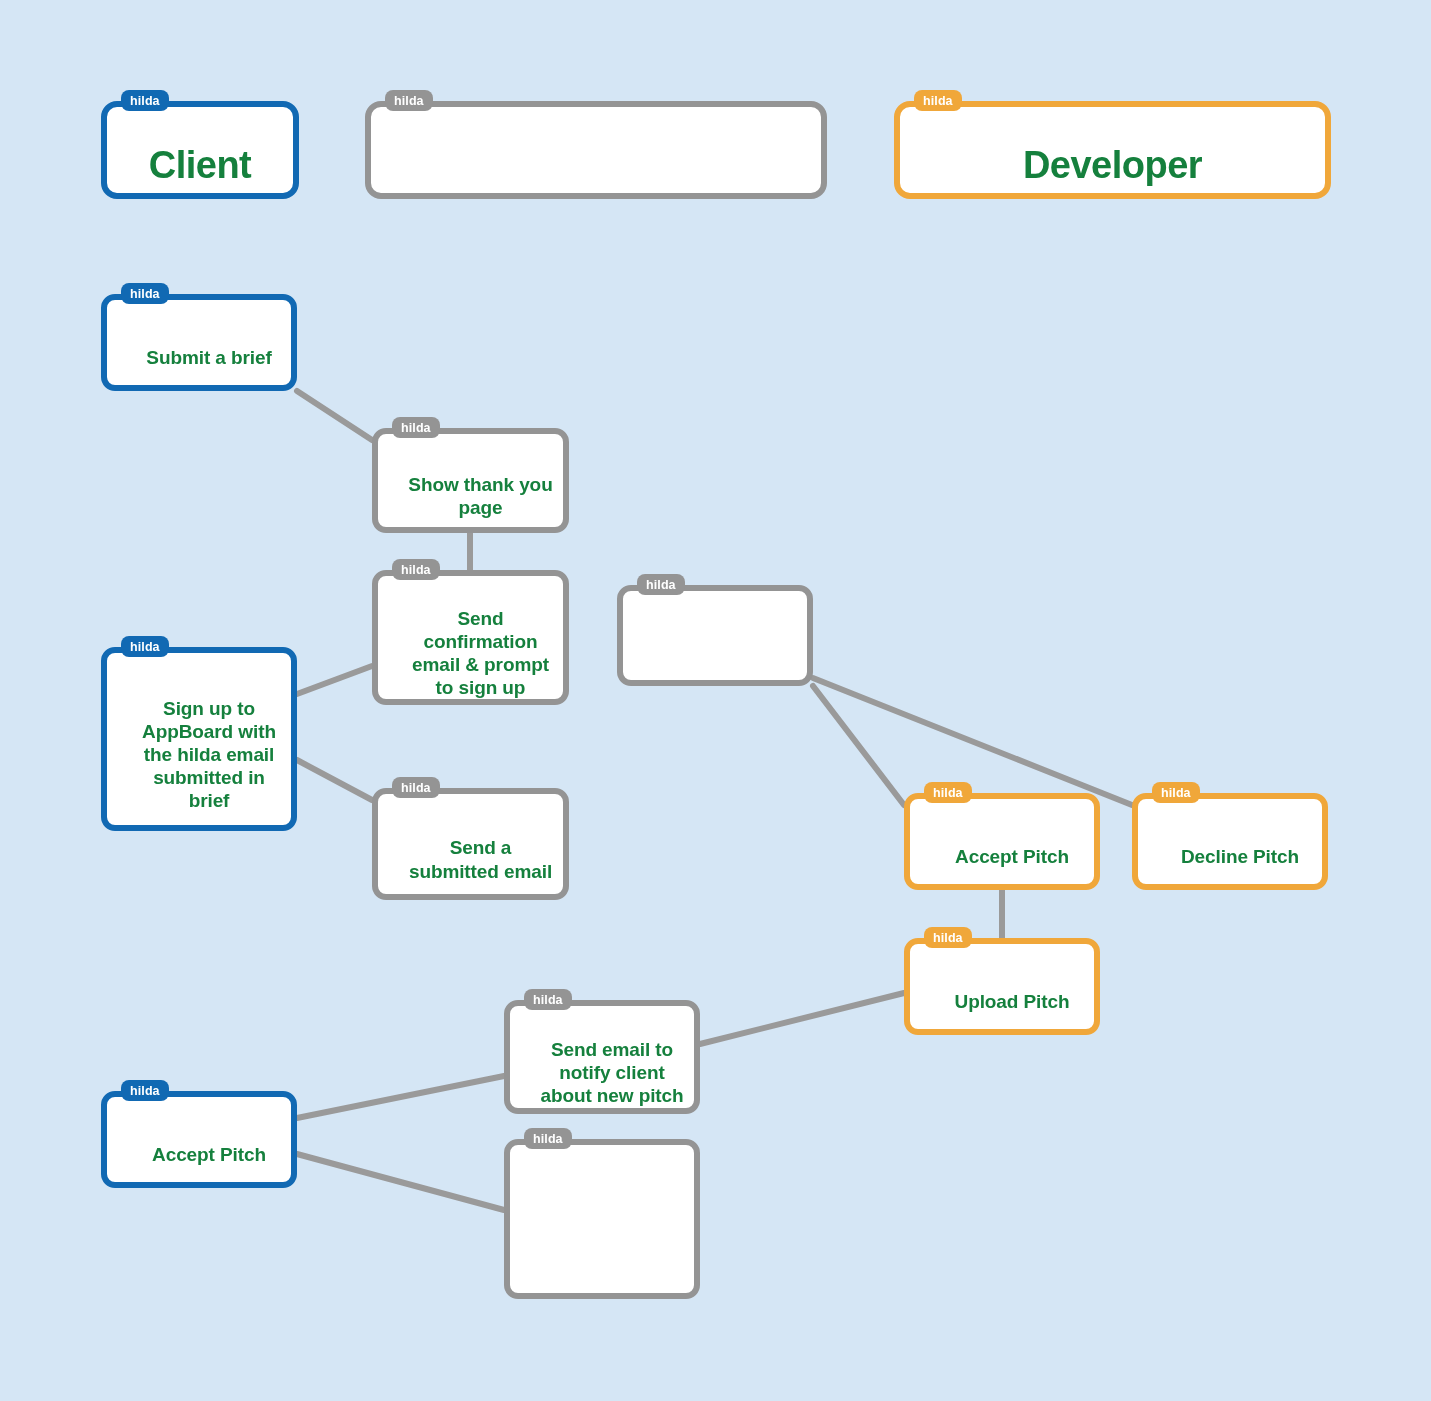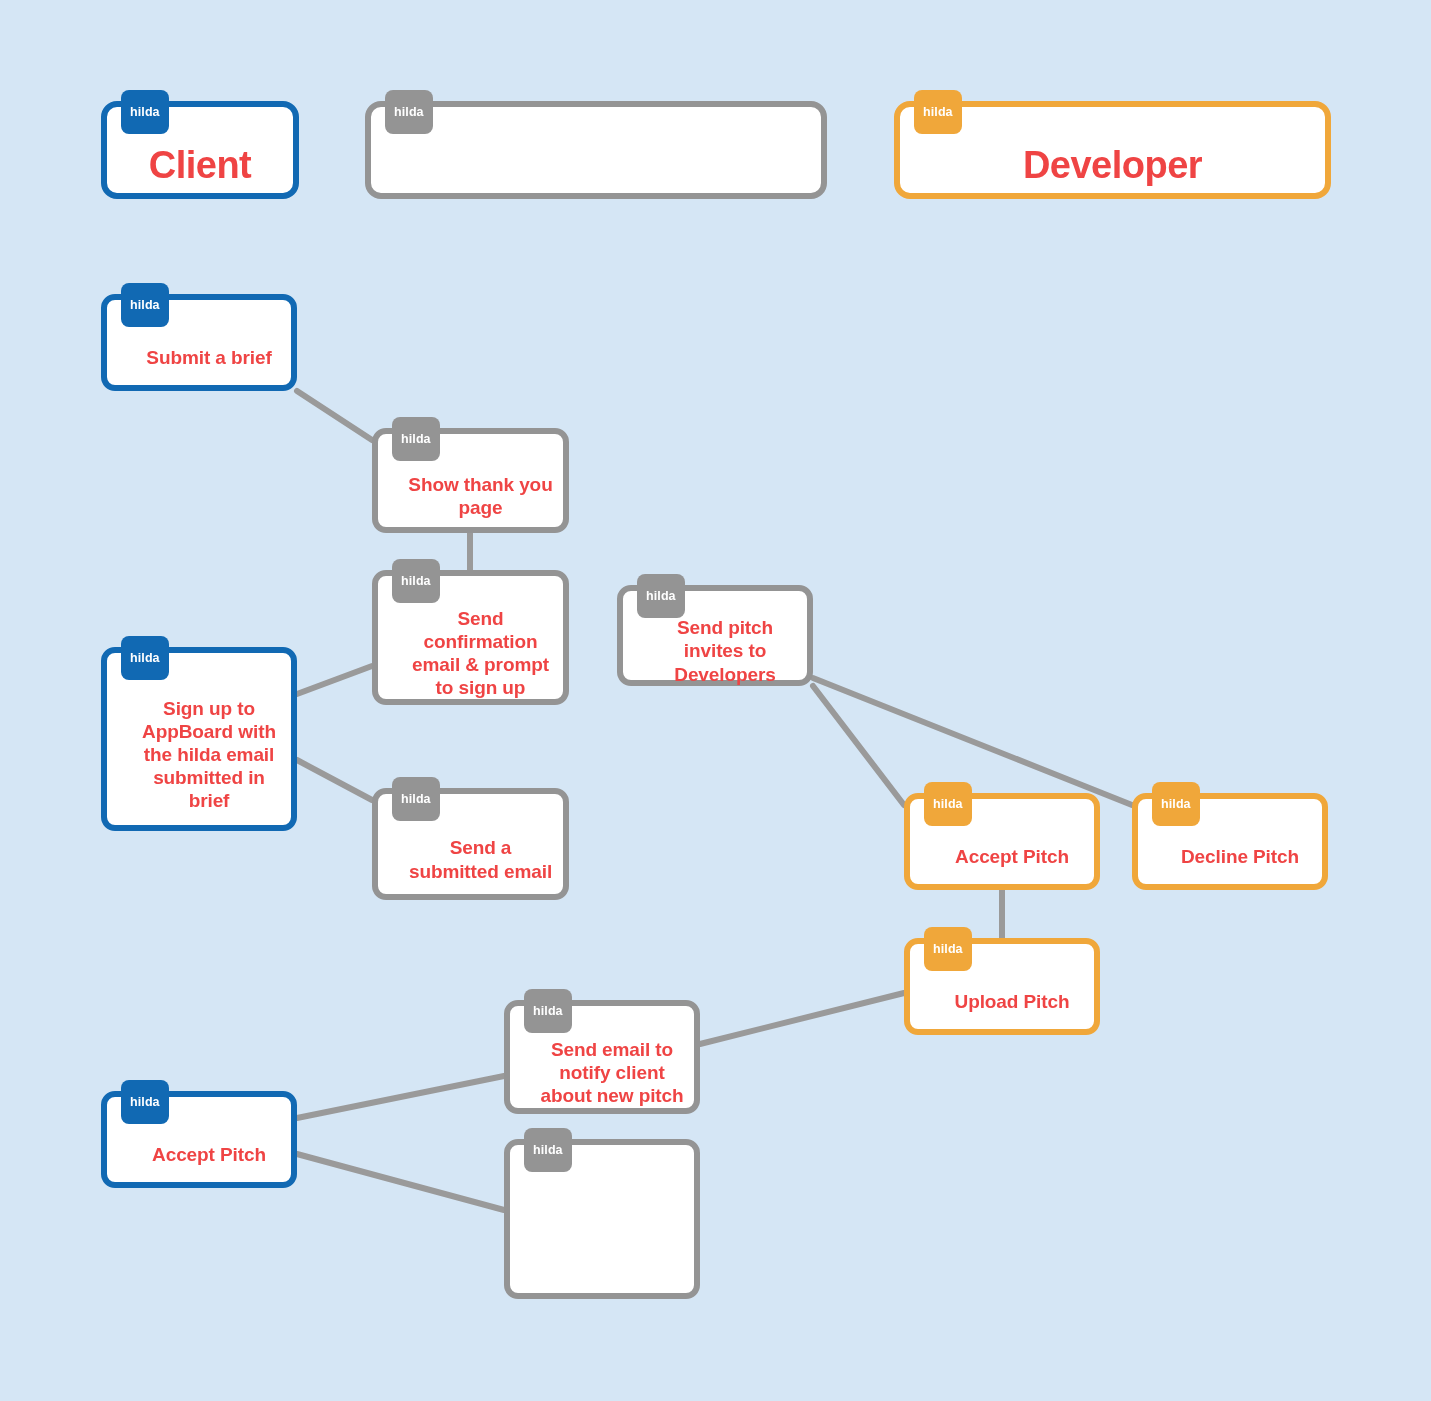--- a/index.html
+++ b/index.html
@@ -43,21 +43,21 @@
     z-index: 3;
     text-align: center;
   }
 
   .node .node-text {
     display: block;
     width: 100%;
     padding: 0 10px;
     box-sizing: border-box;
     font-weight: bold;
-    color: #ef4444;
+    color: #15803d;
     line-height: 1.22;
     letter-spacing: -0.1px;
     margin-top: 31px;
   }
 
   
   .lane {
     border-radius: 16px;
   }
   .lane .node-text {
@@ -78,22 +78,22 @@
 
   .lane.accent-blue,
   .lane.accent-gray,
   .lane.accent-orange { border-width: 6px; }
 
   
   .hilda-tab {
     position: absolute;
     top: -17px;
     left: 14px;
-    height: 28px;
-    padding: 8px 9px;
+    height: 21px;
+    padding: 0 9px;
     border-radius: 8px;
     display: flex;
     align-items: center;
     justify-content: center;
     font-size: 12.5px;
     font-weight: bold;
     color: #ffffff;
     letter-spacing: 0.1px;
     z-index: 4;
     white-space: nowrap;
@@ -144,21 +144,20 @@
     <div class="node step accent-blue" style="left: 101px; top: 647px; width: 196px; height: 184px;">
       <span class="hilda-tab tab-blue">hilda</span>
       <span class="node-text">Sign up to AppBoard with the hilda email submitted in brief</span>
     </div>
     <div class="node step accent-gray" style="left: 372px; top: 788px; width: 197px; height: 112px;">
       <span class="hilda-tab tab-gray">hilda</span>
       <span class="node-text">Send a submitted email</span>
     </div>
     <div class="node step accent-gray" style="left: 617px; top: 585px; width: 196px; height: 101px;">
       <span class="hilda-tab tab-gray">hilda</span>
-      <span class="node-text">Send pitch invites to Developers</span>
     </div>
     <div class="node step accent-orange" style="left: 904px; top: 793px; width: 196px; height: 97px;">
       <span class="hilda-tab tab-orange">hilda</span>
       <span class="node-text">Accept Pitch</span>
     </div>
     <div class="node step accent-orange" style="left: 1132px; top: 793px; width: 196px; height: 97px;">
       <span class="hilda-tab tab-orange">hilda</span>
       <span class="node-text">Decline Pitch</span>
     </div>
     <div class="node step accent-orange" style="left: 904px; top: 938px; width: 196px; height: 97px;">

